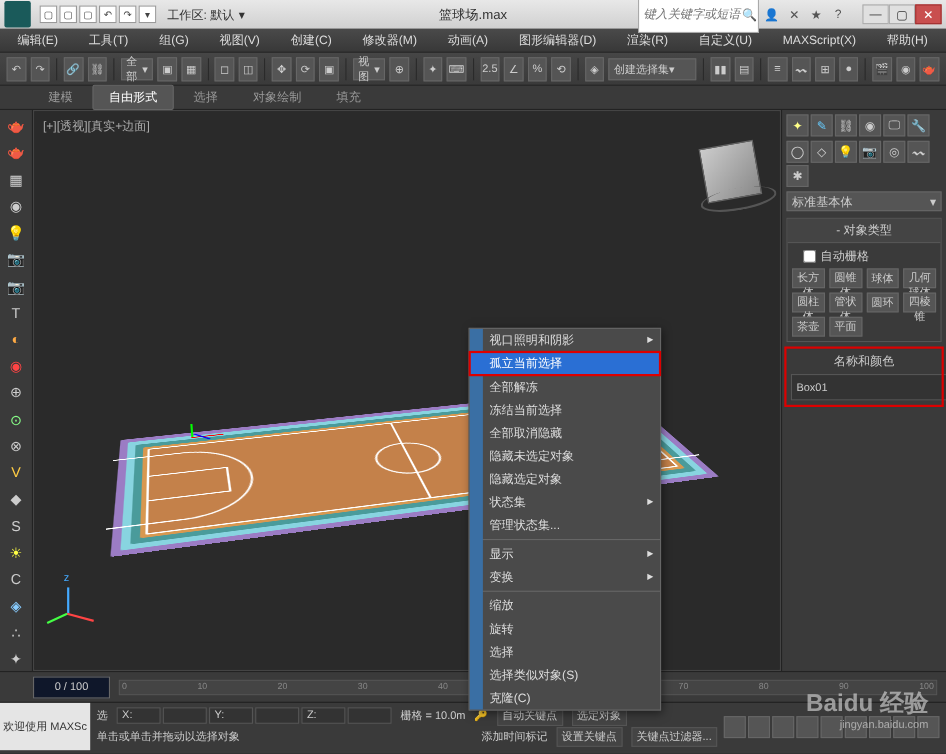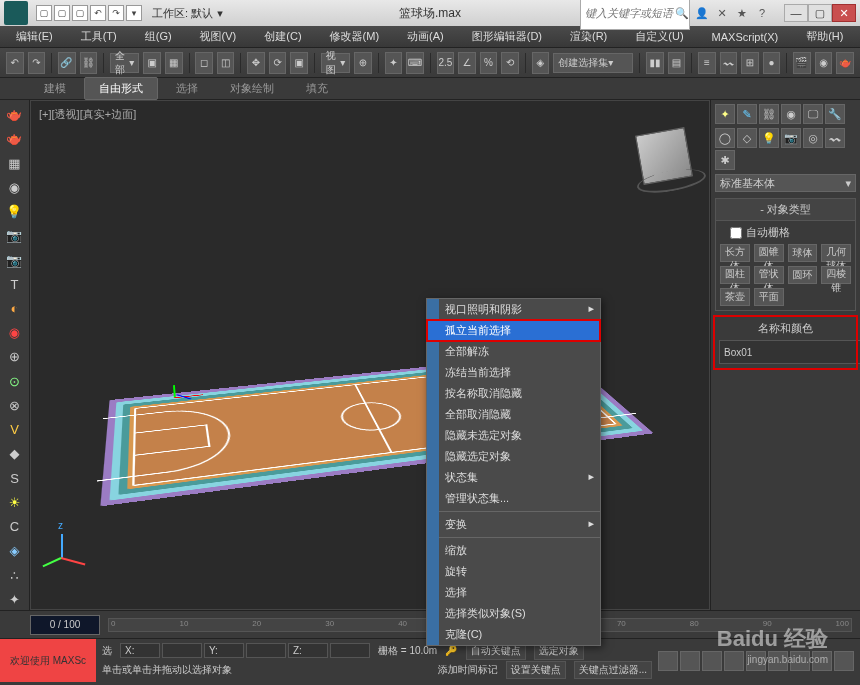--- a/index.html
+++ b/index.html
@@ -97,29 +97,29 @@
 .name-color .row { display: flex; gap: 3px; }
 .name-color input { flex: 1; height: 16px; background: #333; border: 1px solid #555; color: #ccc; font-size: 10px; padding: 11px 4px; }
 
 .timeline { height: 28px; background: #3a3a3a; display: flex; align-items: center; border-top: 1px solid #222; }
 .timeline .slider { width: 70px; height: 20px; background: #0f172a; border: 1px solid #666; margin-left: 30px; display: flex; align-items: center; justify-content: center; font-size: 10px; }
 .timeline .track { flex: 1; height: 14px; background: linear-gradient(90deg, #444 0%, #444 100%); margin: 0 8px; position: relative; border: 1px solid #555; }
 .timeline .ticks { position: absolute; inset: 0; display: flex; justify-content: space-between; padding: 0 2px; }
 .timeline .ticks span { font-size: 8px; color: #888; }
 
 .statusbar { height: 44px; background: #3a3a3a; display: flex; border-top: 1px solid #222; font-size: 10px; }
-.statusbar .sb-left { width: 96px; background: #ef4444; color: #333; display: flex; align-items: center; justify-content: center; font-size: 10px; }
+.statusbar .sb-left { width: 82px; background: #e5e5e5; color: #333; display: flex; align-items: center; justify-content: center; font-size: 10px; }
 .statusbar .sb-mid { flex: 1; padding: 2px 6px; display: flex; flex-direction: column; justify-content: space-around; }
 .statusbar .sb-row { display: flex; gap: 8px; align-items: center; }
 .statusbar .coord { display: flex; gap: 2px; }
 .statusbar .coord span { background: #333; border: 1px solid #555; padding: 1px 4px; min-width: 40px; }
 .statusbar .sb-right { display: flex; align-items: center; gap: 2px; padding-right: 6px; }
 .statusbar .sb-btn { width: 20px; height: 20px; background: #555; border: 1px solid #666; }
 
-.watermark { position: absolute; bottom: 20px; right: 32px; opacity: 0.5; pointer-events: none; color: #fff; text-align: right; }
+.watermark { position: absolute; bottom: 20px; right: 16px; opacity: 0.5; pointer-events: none; color: #fff; text-align: right; }
 .watermark .big { font-size: 22px; font-weight: bold; }
 .watermark .small { font-size: 10px; }
 </style>
 </head>
 <body>
 
 <div class="titlebar">
   <div class="app-icon"></div>
   <div class="qa-icons">
     <span>▢</span>
@@ -275,27 +275,27 @@
         <div class="y"></div>
     </div>
 
     <div class="context-menu">
       <div class="cm-leftbar"></div>
       <div id="cm-items">
           <div class="cm-item arrow">视口照明和阴影</div>
           <div class="cm-item highlight">孤立当前选择</div>
           <div class="cm-item">全部解冻</div>
           <div class="cm-item">冻结当前选择</div>
-          <div class="cm-item">按名称取消隐藏</div>
           <div class="cm-item">全部取消隐藏</div>
           <div class="cm-item">隐藏未选定对象</div>
           <div class="cm-item">隐藏选定对象</div>
           <div class="cm-item arrow">状态集</div>
           <div class="cm-item">管理状态集...</div>
           <div class="cm-sep"></div>
+          <div class="cm-item arrow">显示</div>
           <div class="cm-item arrow">变换</div>
           <div class="cm-sep"></div>
           <div class="cm-item">缩放</div>
           <div class="cm-item">旋转</div>
           <div class="cm-item">选择</div>
           <div class="cm-item">选择类似对象(S)</div>
           <div class="cm-item">克隆(C)</div>
         </div>
     </div>
   </div>

